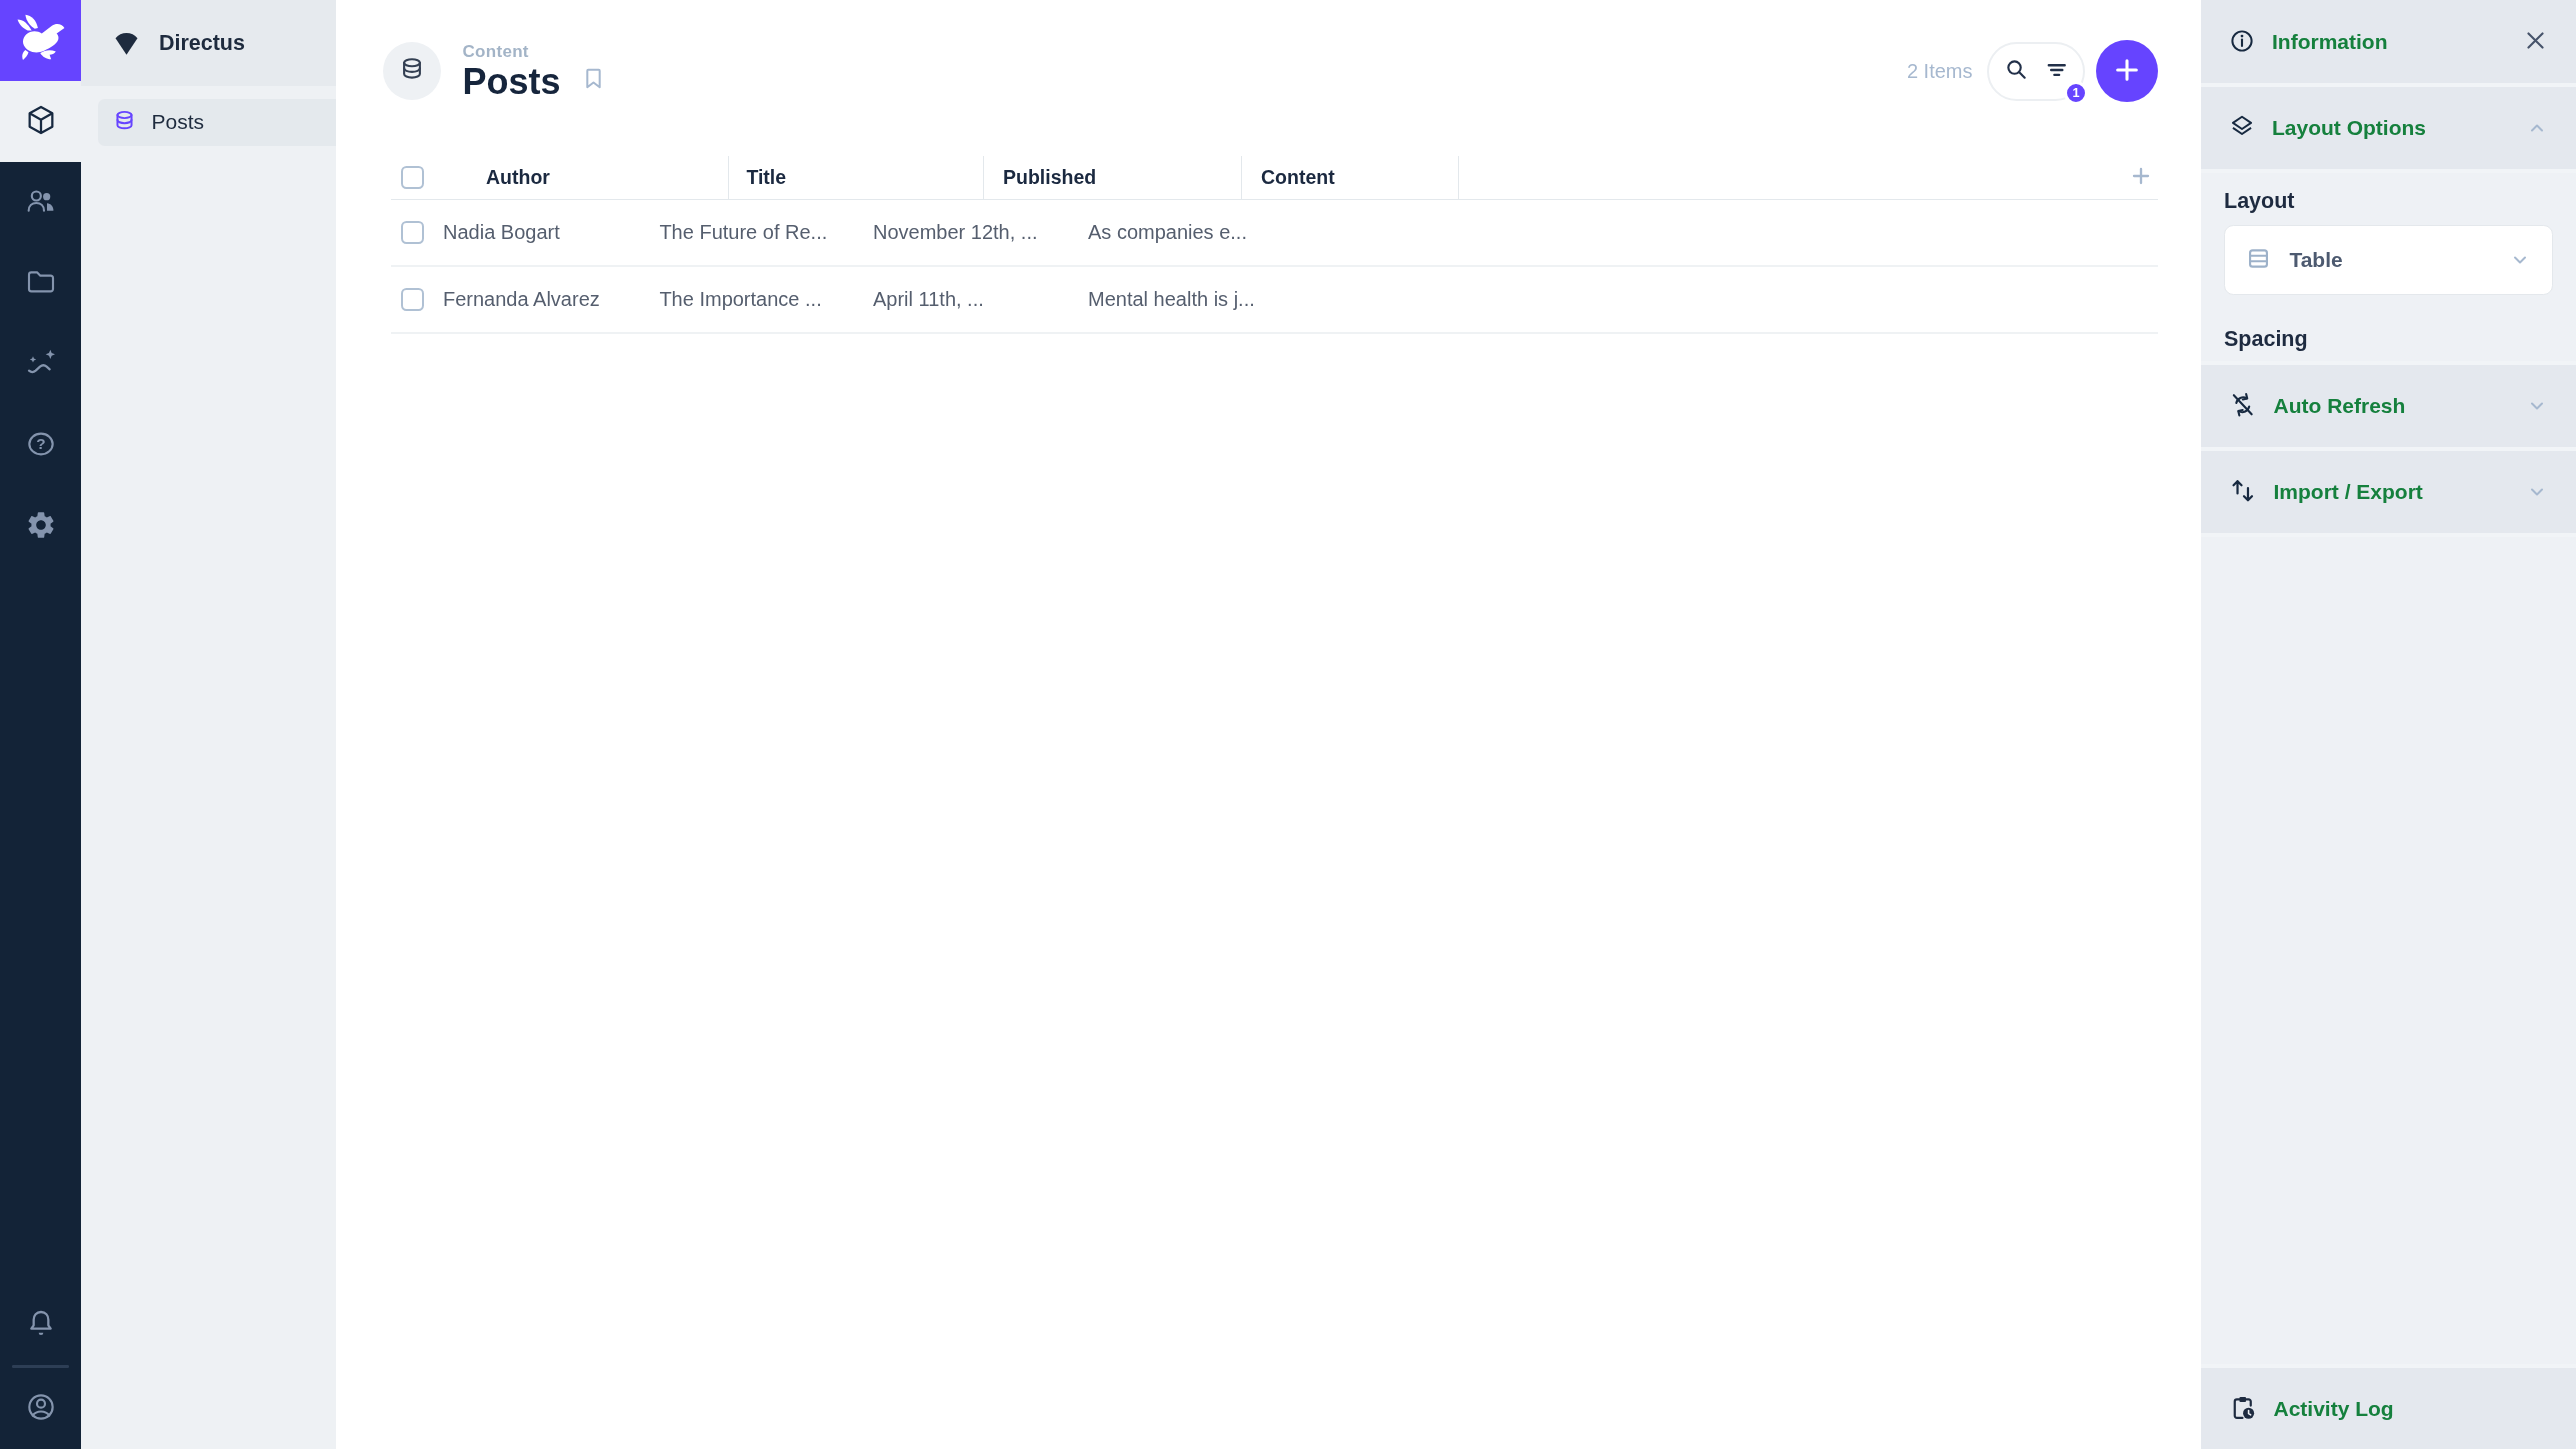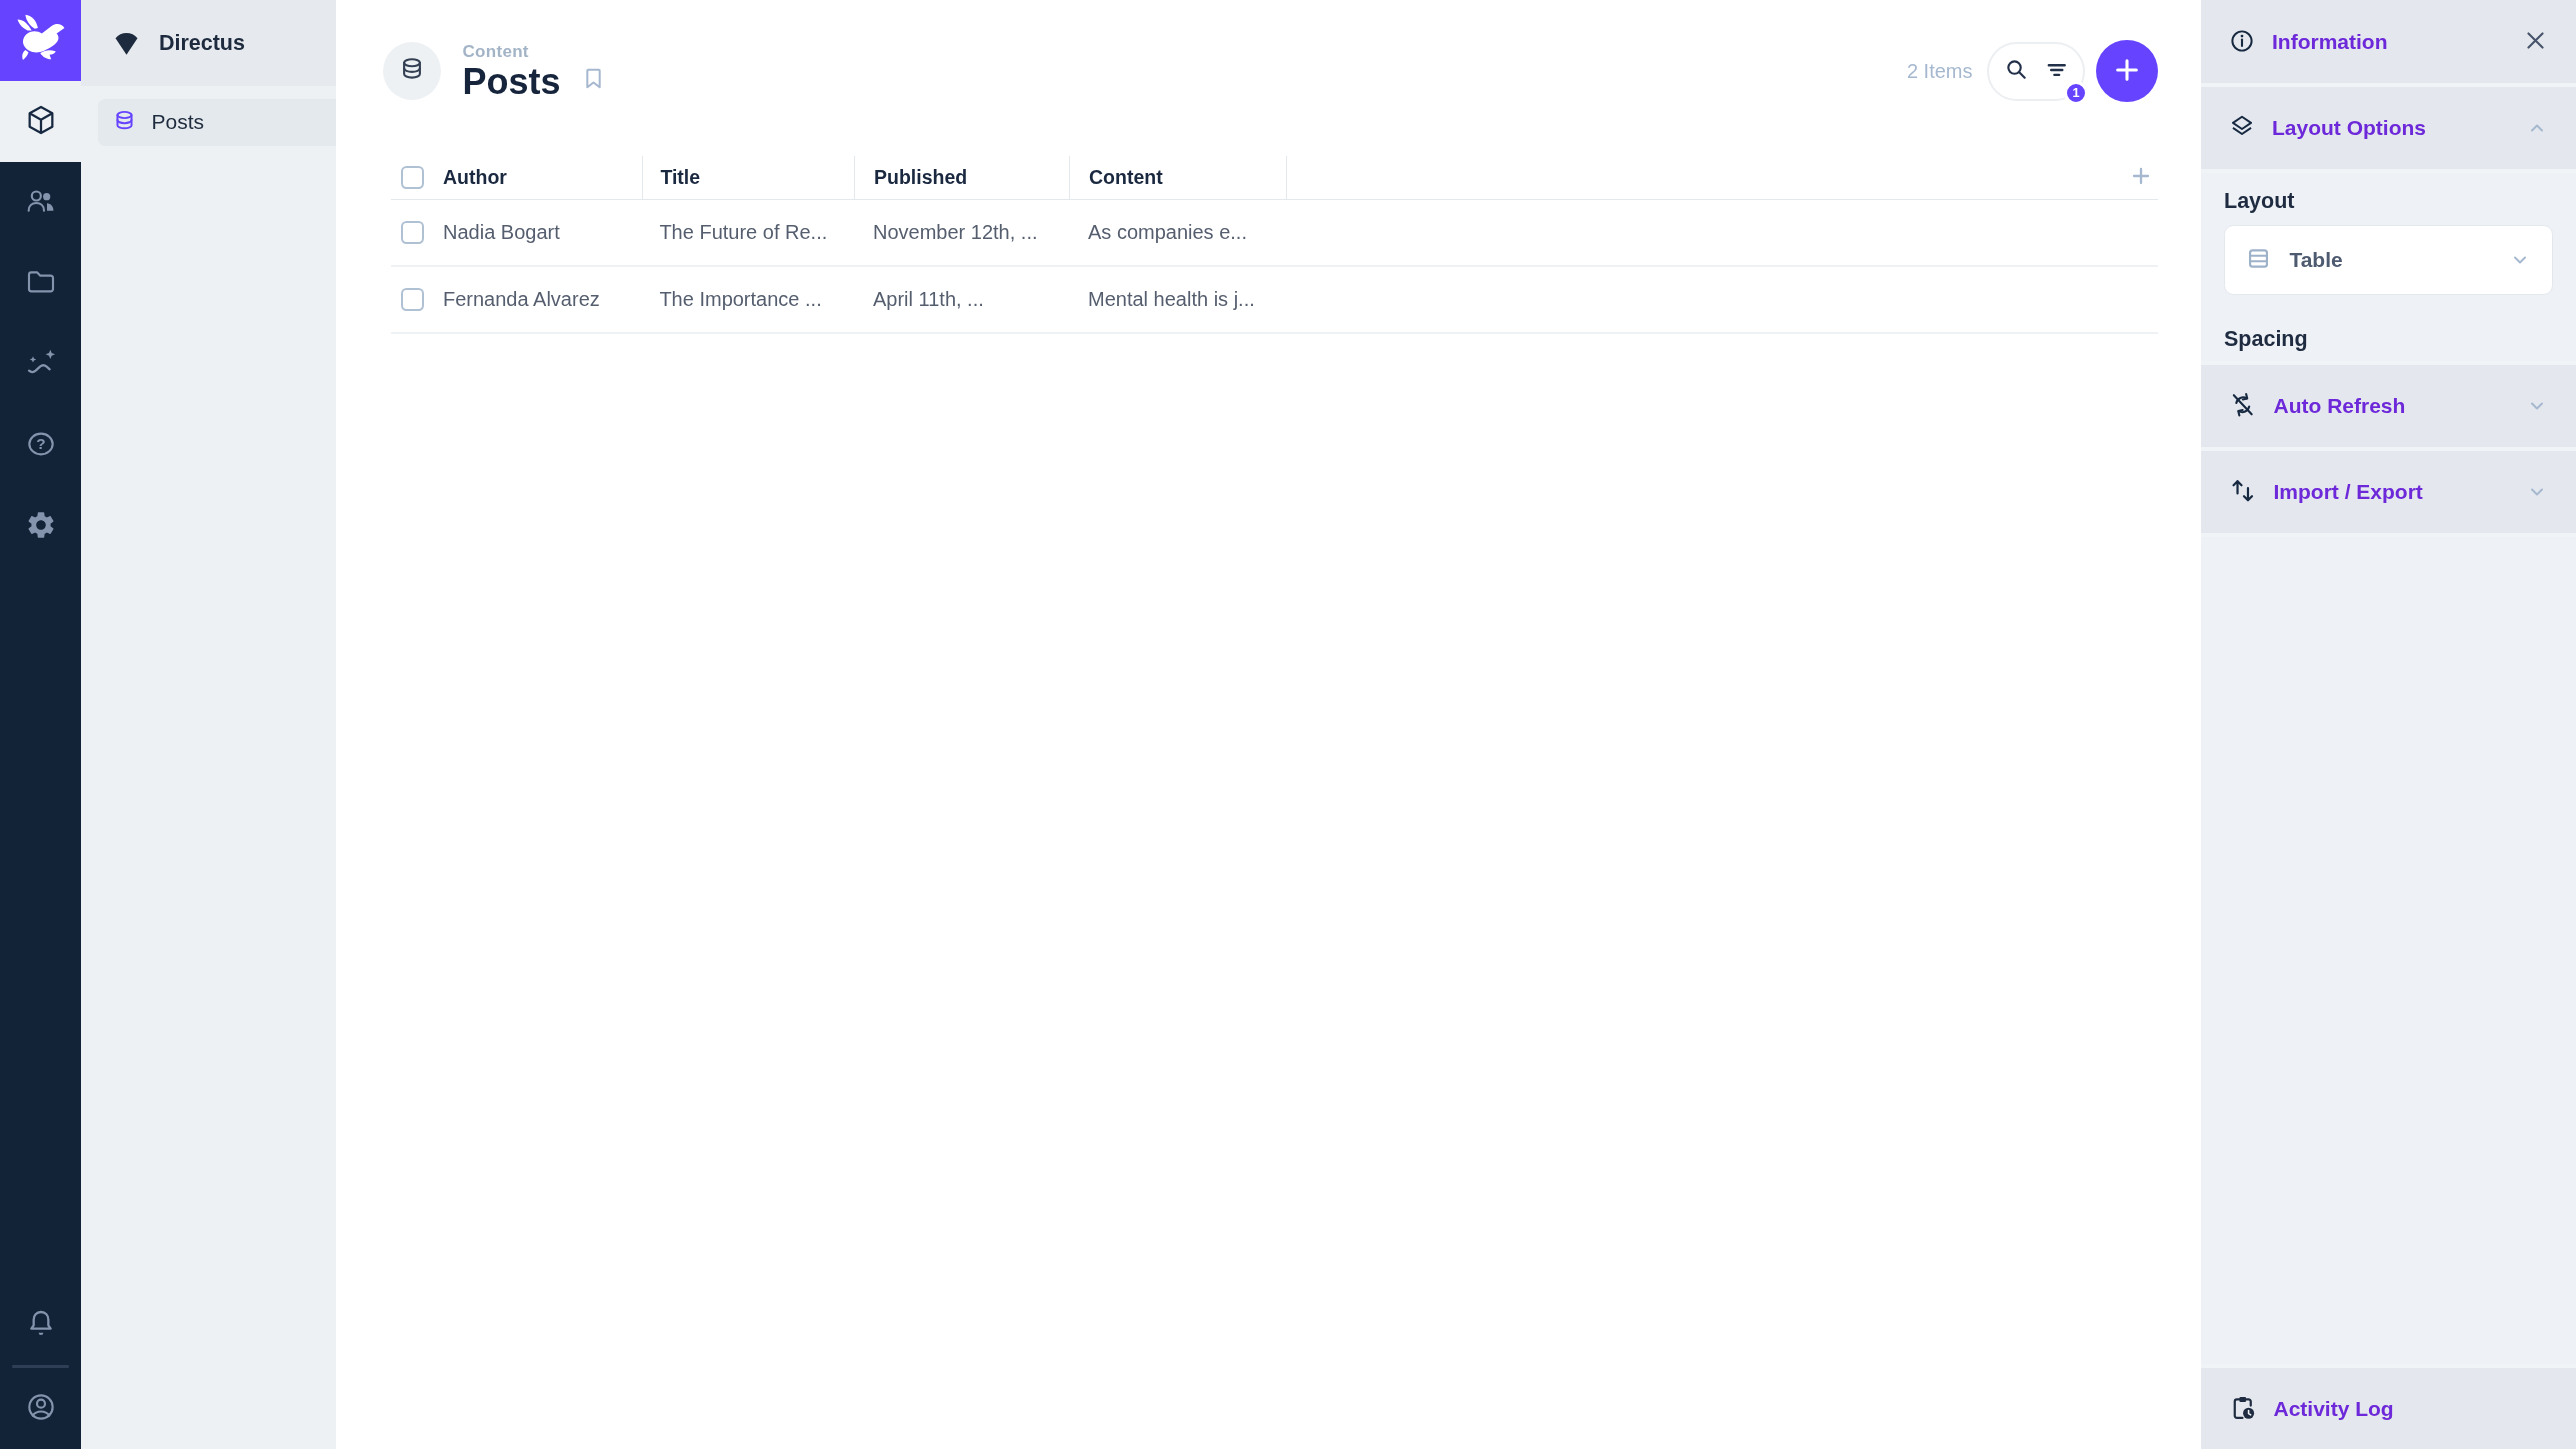--- a/index.html
+++ b/index.html
@@ -54,33 +54,33 @@
   .thead { height:44px; border-bottom:1.3px solid #e3e8ec; }
   .trow { height:67px; border-bottom:2.7px solid #eff2f4; cursor:pointer; }
   .col { display:flex; align-items:center; }
   .col-cb { width:52px; padding-left:10px; flex-shrink:0; }
   .col-author { width:199px; flex-shrink:0; }
   .col-title { width:212px; flex-shrink:0; padding-left:17.4px; }
   .col-published { width:215px; flex-shrink:0; padding-left:19px; }
   .col-content { width:217px; flex-shrink:0; padding-left:19px; }
   .col-fill { flex:1; }
   .thead .col-title, .thead .col-published, .thead .col-content, .thead .col-fill { border-left:1.3px solid #e3e8ec; }
-  .th { font-size:19.5px; font-weight:700; color:#1b2940; cursor:pointer; }
+  .th { font-size:19.5px; font-weight:700; color:#1b2940; cursor:pointer;margin-left:43px; }
   .td { font-size:20px; color:#555e6e; white-space:nowrap; overflow:hidden; }
   .cb { width:23px; height:23px; border:2px solid #b0c1d4; border-radius:5.4px; background:#fff;
         display:inline-block; cursor:pointer; }
   .add-col { width:35px; background:none; border:none; cursor:pointer;
              display:flex; align-items:center; justify-content:center; }
 
   
   .sidebar { width:375px; flex-shrink:0; background:#eef1f5; display:flex; flex-direction:column; }
   .sb-row { background:#e4e8ee; display:flex; align-items:center; padding:0 27px; gap:16px; flex-shrink:0; }
   .sb-header { height:83px; }
   .sb-section { height:82px; cursor:pointer; }
-  .sb-title { font-size:21px; font-weight:600; color:#6d28d9; }
+  .sb-title { font-size:21px; font-weight:600; color:#15803d; }
   .sb-right { margin-left:auto; background:none; border:none; cursor:pointer; display:flex; align-items:center; }
   .sb-divider { height:4px; background:#f1f4f7; flex-shrink:0; }
   .sb-content { background:#eef1f5; padding:16px 23px 9.4px; flex-shrink:0; }
   .field-label { font-size:21.5px; font-weight:700; color:#1e2b40; }
   .field-label + .dropdown { margin-top:10.7px; }
   .mt { margin-top:32px; }
   .dropdown { height:70px; background:#fff; border:1.3px solid #e4e8ec; border-radius:9.4px;
               display:flex; align-items:center; padding:0 20px; gap:17.4px; cursor:pointer;font-weight:bold; }
   .dd-value { font-size:21px; color:#4d5a70; }
   .dd-chevron { margin-left:auto; display:flex; align-items:center; }

